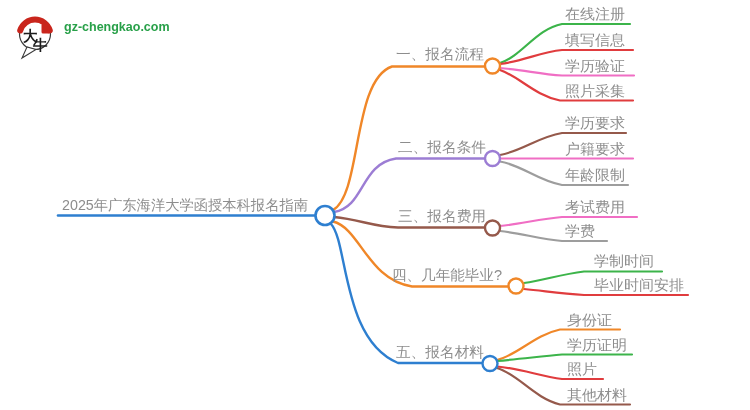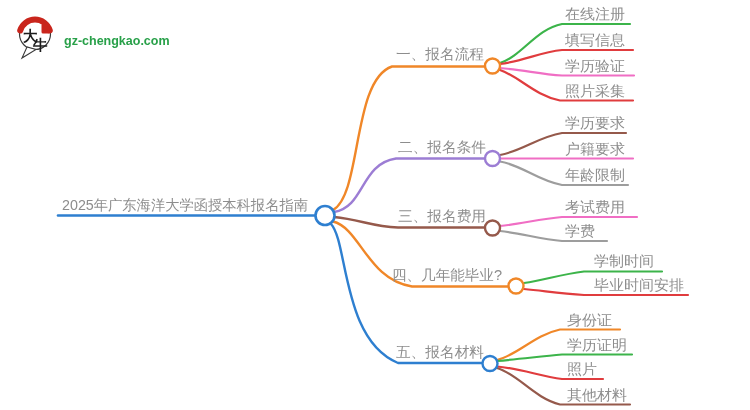--- a/index.html
+++ b/index.html
@@ -4,21 +4,21 @@
 <style>
   html,body{margin:0;padding:0;background:#fff;}
   .stage{position:relative;width:750px;height:410px;background:#ffffff;overflow:hidden;
          font-family:"Liberation Sans","DejaVu Sans",sans-serif;}
   .stage svg text{font-family:"Liberation Sans","DejaVu Sans",sans-serif;
                   font-size:14.5px;fill:#8d8d8d;}
   .mindmap{position:absolute;left:0;top:0;}
   .logo{position:absolute;left:14px;top:13px;display:flex;align-items:flex-start;}
   .logo-text{margin-left:4px;padding-top:6px;line-height:1.1;}
   .logo-title{font-size:14.5px;font-weight:bold;color:#28a049;letter-spacing:.5px;}
-  .logo-domain{font-size:12.5px;font-weight:bold;color:#28a049;margin-top:16px;}
+  .logo-domain{font-size:12.5px;font-weight:bold;color:#28a049;margin-top:2px;}
   .logo-icon svg text{font-weight:bold;fill:#1d1d1d;}
 </style>
 </head>
 <body>
 
 <div class="stage">
 
   <div class="logo">
     <div class="logo-icon">
       <svg width="46" height="50" viewBox="0 0 46 50">

